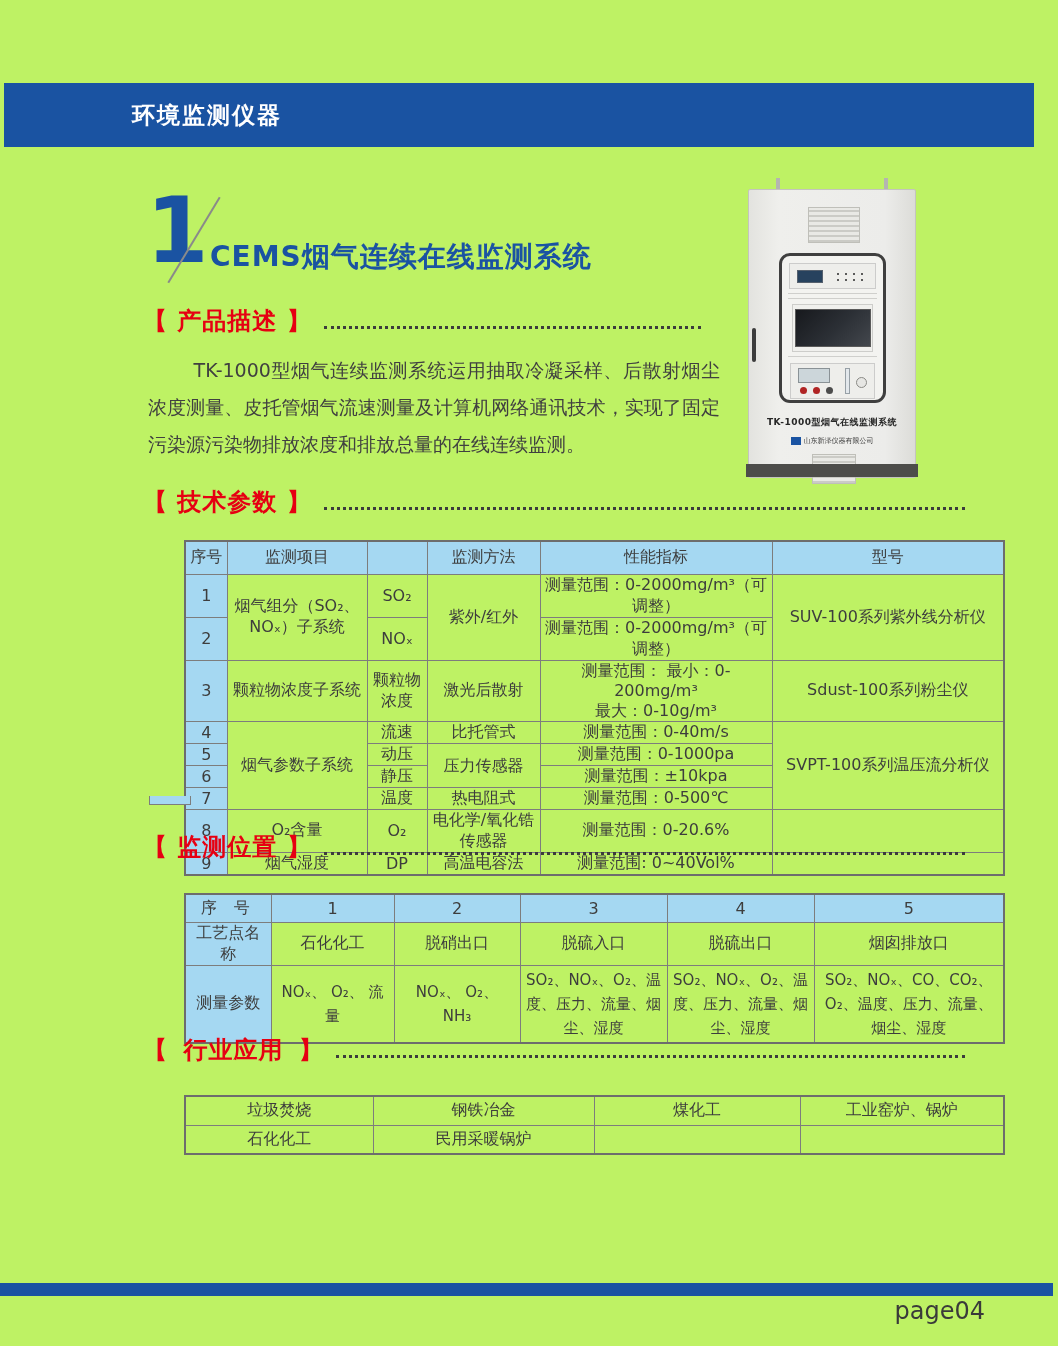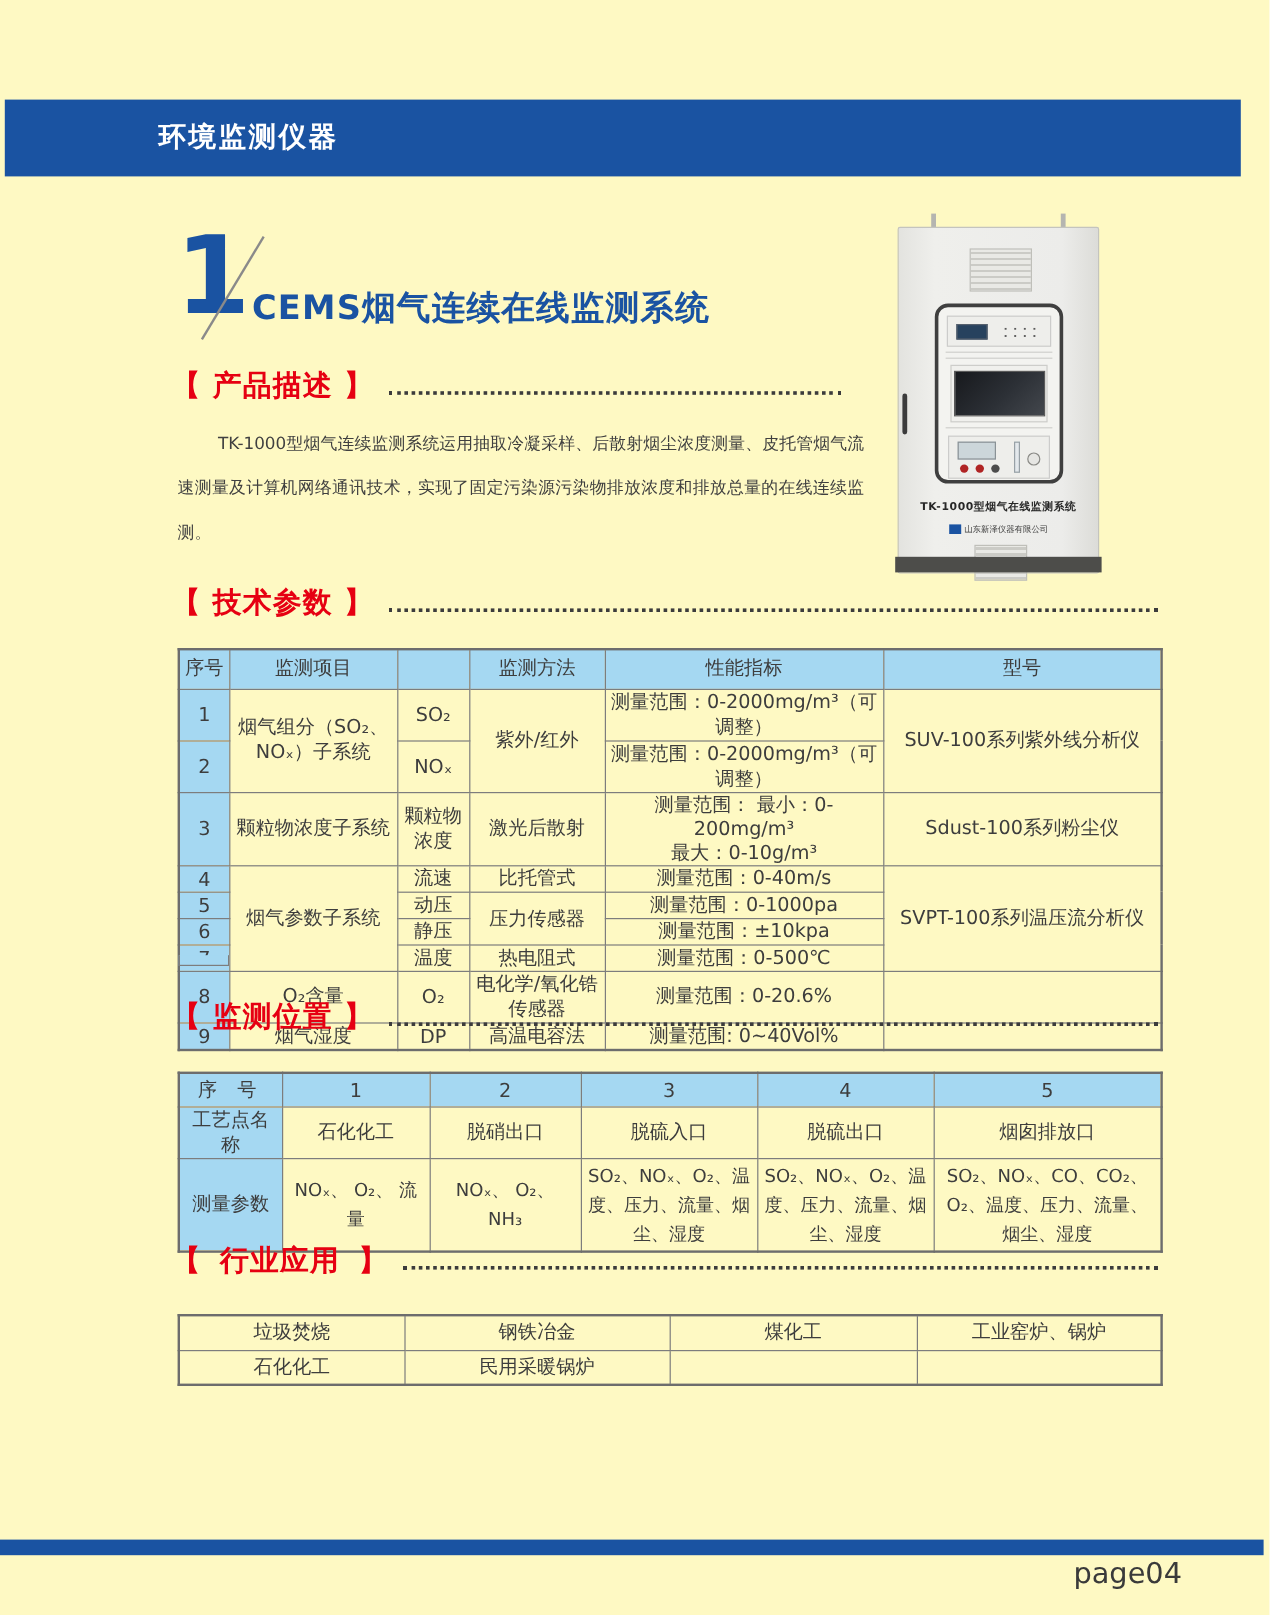--- a/index.html
+++ b/index.html
@@ -1,18 +1,18 @@
 <!DOCTYPE html>
 <html><head>
 <meta charset="utf-8">
 <style>
   * { margin:0; padding:0; box-sizing:border-box; }
   html,body { background:#ffffff; }
   body { font-family:"DejaVu Sans","Liberation Sans",sans-serif; color:#3d3d3d; }
-  .page { position:relative; width:1058px; height:1346px; background:#fef9c3; overflow:hidden; }
+  .page { position:relative; width:1058px; height:1346px; background:#bef264; overflow:hidden; }
 
   
   .top-bar { position:absolute; left:4px; top:83px; width:1030px; height:64px;
              background:#1a53a2; }
   .top-bar .left-title { position:absolute; left:128px; top:0; height:64px; line-height:64px;
              color:#ffffff; font-size:23px; font-weight:bold; letter-spacing:2px; }
   .top-bar .right-title { position:absolute; right:47px; top:0; height:64px; line-height:64px;
              color:#ffffff; font-size:25px; font-weight:bold; letter-spacing:1px; }
 
   
@@ -27,21 +27,21 @@
   .sec-head { position:absolute; display:flex; align-items:flex-end; height:32px;justify-content:space-between; }
   .sec-head .red { color:#e60012; font-size:24px; font-weight:bold; white-space:nowrap; letter-spacing:1px;}
   .sec-head .dots { flex:1; border-bottom:3px dotted #3c3c3c; margin:0 2px 8px 12px; height:0; }
   .head-desc     { left:143px; top:305px; width:560px; }
   .head-tech     { left:143px; top:486px; width:824px; }
   .head-location { left:143px; top:831px; width:824px; }
   .head-industry { left:143px; top:1034px; width:824px;font-family:Liberation Mono, monospace; }
 
   
   .desc-text { position:absolute; left:148px; top:352px; width:572px;
-               font-size:14px; line-height:37px; color:#404040; text-indent:2.4em;
+               font-size:19px; line-height:37px; color:#404040; text-indent:2.4em;
                text-align:justify; }
 
   
   .cabinet { position:absolute; left:748px; top:178px; width:168px; height:312px; }
   .cab-hook { position:absolute; top:0; width:4px; height:13px; background:#b5b5b0; }
   .cab-hook.l { left:28px; } .cab-hook.r { right:28px; }
   .cab-body { position:absolute; left:0; right:0; top:11px; bottom:12px;
               background:linear-gradient(90deg,#e3e3df,#efefec 18%,#ececea 82%,#dcdcd8);
               border:1px solid #c4c4be; border-radius:2px; }
   .cab-handle { position:absolute; left:3px; top:138px; width:4px; height:34px; background:#3c3c3c; border-radius:2px;}
@@ -75,21 +75,21 @@
   .cab-company { position:absolute; left:0; right:0; top:246px; text-align:center;
               font-size:7px; color:#3c3c3c; }
   .cab-logo { display:inline-block; width:10px; height:8px; background:#1a53a2; margin-right:3px; vertical-align:middle; }
   .cab-grille-bottom { position:absolute; left:63px; top:264px; width:44px; height:30px;
               border:1px solid #bfbfb9;
               background:repeating-linear-gradient(0deg,#cbcbc6 0 2px,#e9e9e5 2px 5px); }
   .cab-base { position:absolute; left:-3px; right:-3px; bottom:0; height:13px; background:#4d4d4a; }
 
   
   table.grid { position:absolute; border-collapse:collapse; table-layout:fixed;
-               border:2px solid #6d6d6d; }
+               border:2px solid #6d6d6d;margin-left:36px; }
   table.grid td, table.grid th { border:1px solid #7d7d7d; text-align:center;
                vertical-align:middle; font-weight:normal; color:#3d3d3d;
                font-size:16px; padding:0 4px; overflow:hidden; }
   td.blue, th.blue { background:#a5d8f2; }
   td.small { font-size:12px; }
   td.smaller { font-size:13px; padding:0 1px; }
   td.vtop { vertical-align:top; line-height:21px; }
   .wide-sp { letter-spacing:6px; }
 
   

